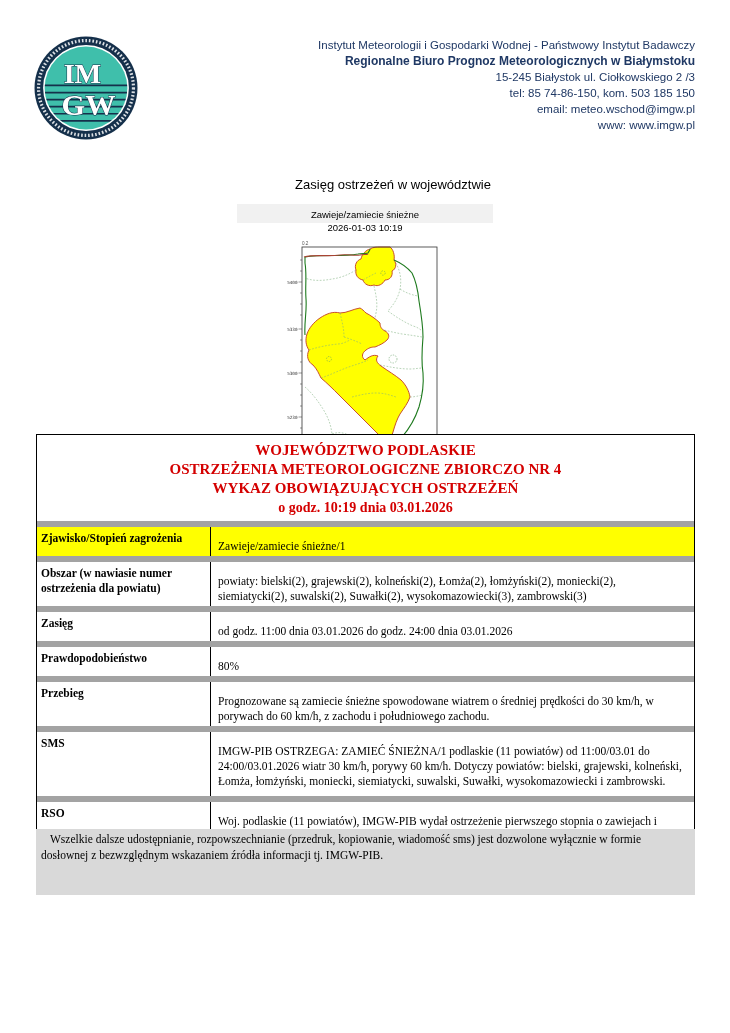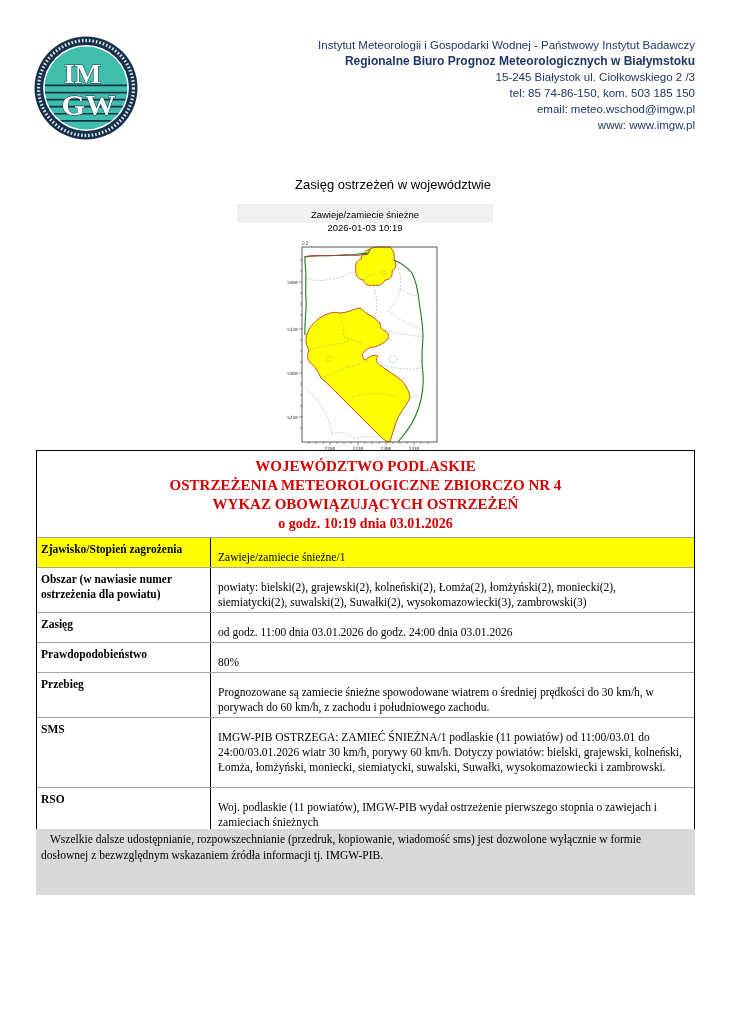--- a/index.html
+++ b/index.html
@@ -24,26 +24,26 @@
   .warn{fill:#ffff00;stroke:#c8502e;stroke-width:1;stroke-linejoin:round;}
   .encl{fill:#ffff00;stroke:#5f9c5f;stroke-width:0.55;stroke-dasharray:1.4 1.2;}
   .enclw{fill:#ffffff;stroke:#5f9c5f;stroke-width:0.55;stroke-dasharray:1.4 1.2;}
   .vb{fill:none;stroke:#1e7a1e;stroke-width:1.1;stroke-linejoin:round;}
   .nb{fill:none;stroke:#a84434;stroke-width:1.2;}
   .tick{stroke:#333;stroke-width:0.5;}
   .tlab{font-size:4.3px;fill:#333;font-family:"DejaVu Sans Mono",monospace;}
   .corner{font-size:4.6px;fill:#555;}
 
   
-  .tbl{position:absolute;left:36px;top:450px;width:659px;border:1px solid #000;box-sizing:border-box;
+  .tbl{position:absolute;left:36px;top:434px;width:659px;border:1px solid #000;box-sizing:border-box;
        font-family:"Liberation Serif",serif;background:#fff;}
   .t-title{padding:6px 4px 4px 4px;text-align:center;color:#d40000;font-weight:bold;
            font-size:15px;line-height:19px;min-height:86px;box-sizing:border-box;}
   .t-title .l4{font-size:14px;}
-  .t-row{display:flex;border-top:1px solid #a3a3a3;box-sizing:border-box;}
+  .t-row{display:flex;border-top:6px solid #a3a3a3;box-sizing:border-box;}
   .t-row .lab{width:174px;flex:0 0 174px;border-right:1px solid #000;box-sizing:border-box;
               font-weight:bold;font-size:11.5px;line-height:14.5px;padding:4px 6px 2px 4px;}
   .t-row .val{flex:1;font-size:11.5px;line-height:15px;padding:4px 8px 2px 7px;box-sizing:border-box;margin-top:8px;}
   .hl{background:#ffff00;}
   .h27{min-height:27px;} .h45{min-height:45px;} .h34{min-height:34px;}
   .h70{min-height:70px;justify-content:flex-end;} .h44{min-height:44px;} .h16{min-height:16px;}
   .h16 .lab,.h16 .val{padding-top:1px;}
 
   
   .footer{position:absolute;left:36px;top:829px;width:659px;min-height:66px;background:#d9d9d9;

